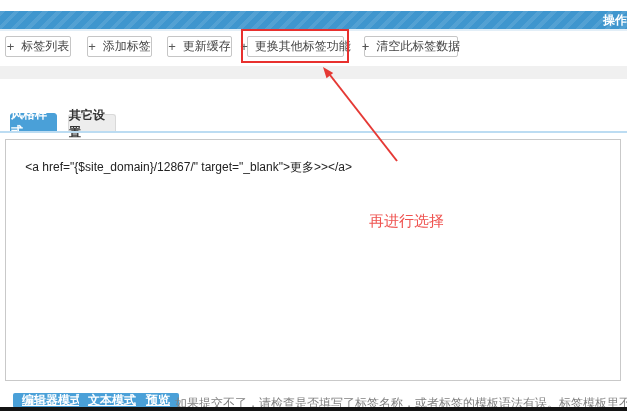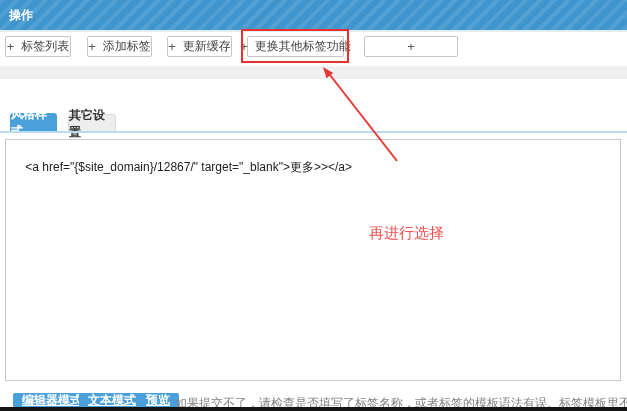--- a/index.html
+++ b/index.html
@@ -13,21 +13,21 @@
   
   .blue-bar {
     position:absolute; left:0; width:627px;
     background:#3f96ce;
     background-image:repeating-linear-gradient(135deg,
       rgba(255,255,255,0.10) 0px, rgba(255,255,255,0.10) 4px,
       rgba(255,255,255,0) 4px, rgba(255,255,255,0) 10px);
     color:#ffffff; font-size:12px; font-weight:bold;
     display:flex; align-items:center; padding-left:9px;
   }
-  .bar-top   { top:0;  height:32px; border-bottom:2px solid #e2eef7; }
+  .bar-top   { top:11px;  height:20px; border-bottom:2px solid #e2eef7;justify-content:flex-end; }
   .bar-mid   { top:83px; height:26px; }
 
   .gray-strip { position:absolute; left:0; top:66px; width:627px; height:13px; background:#f0f0f0; }
 
   
   .tb-btn {
     position:absolute; top:36px; height:21px;
     background:#ffffff; border:1px solid #c6c6c6; border-radius:2px;
     font-size:12px; color:#444; font-family:inherit;
     display:flex; align-items:center; justify-content:center; gap:7px;
@@ -65,21 +65,21 @@
   .editor {
     position:absolute; left:5px; top:139px; width:616px; height:242px;
     background:#ffffff; border:1px solid #c9c9c9;
     font-size:12px; color:#222; padding:5px 6px; line-height:15px;
     white-space:pre-wrap; overflow:hidden; cursor:text;
   }
 
   
   .note { position:absolute; color:#ef5350; font-size:15px; white-space:nowrap; }
   .note1 { left:369px; top:177px; }
-  .note2 { left:369px; top:224px; }
+  .note2 { left:369px; top:212px; }
   .arrow-svg { position:absolute; left:0; top:0; pointer-events:none; }
 
   
   .foot-btn {
     position:absolute; top:393px; height:15px;
     background:#4aa0d8; color:#ffffff; border:none; border-radius:2px;
     font-size:12px; font-weight:bold; font-family:inherit;
     display:flex; align-items:center; padding:0 9px; cursor:pointer; white-space:nowrap;text-decoration:underline;
   }
   .fb1 { left:13px; }
@@ -111,20 +111,21 @@
   <button class="tb-btn b3">
     <span class="plus">+</span>
     <span>更新缓存</span>
   </button>
   <button class="tb-btn b4">
     <span class="plus">+</span>
     <span>更换其他标签功能</span>
   </button>
   <button class="tb-btn b5">
     <span class="plus">+</span>
+    <span>清空此标签数据</span>
   </button>
 
   <div class="red-box"></div>
 
   <div class="gray-strip"></div>
 
 
   <div class="tab tab-active">
     <span>风格样式</span>
   </div>

